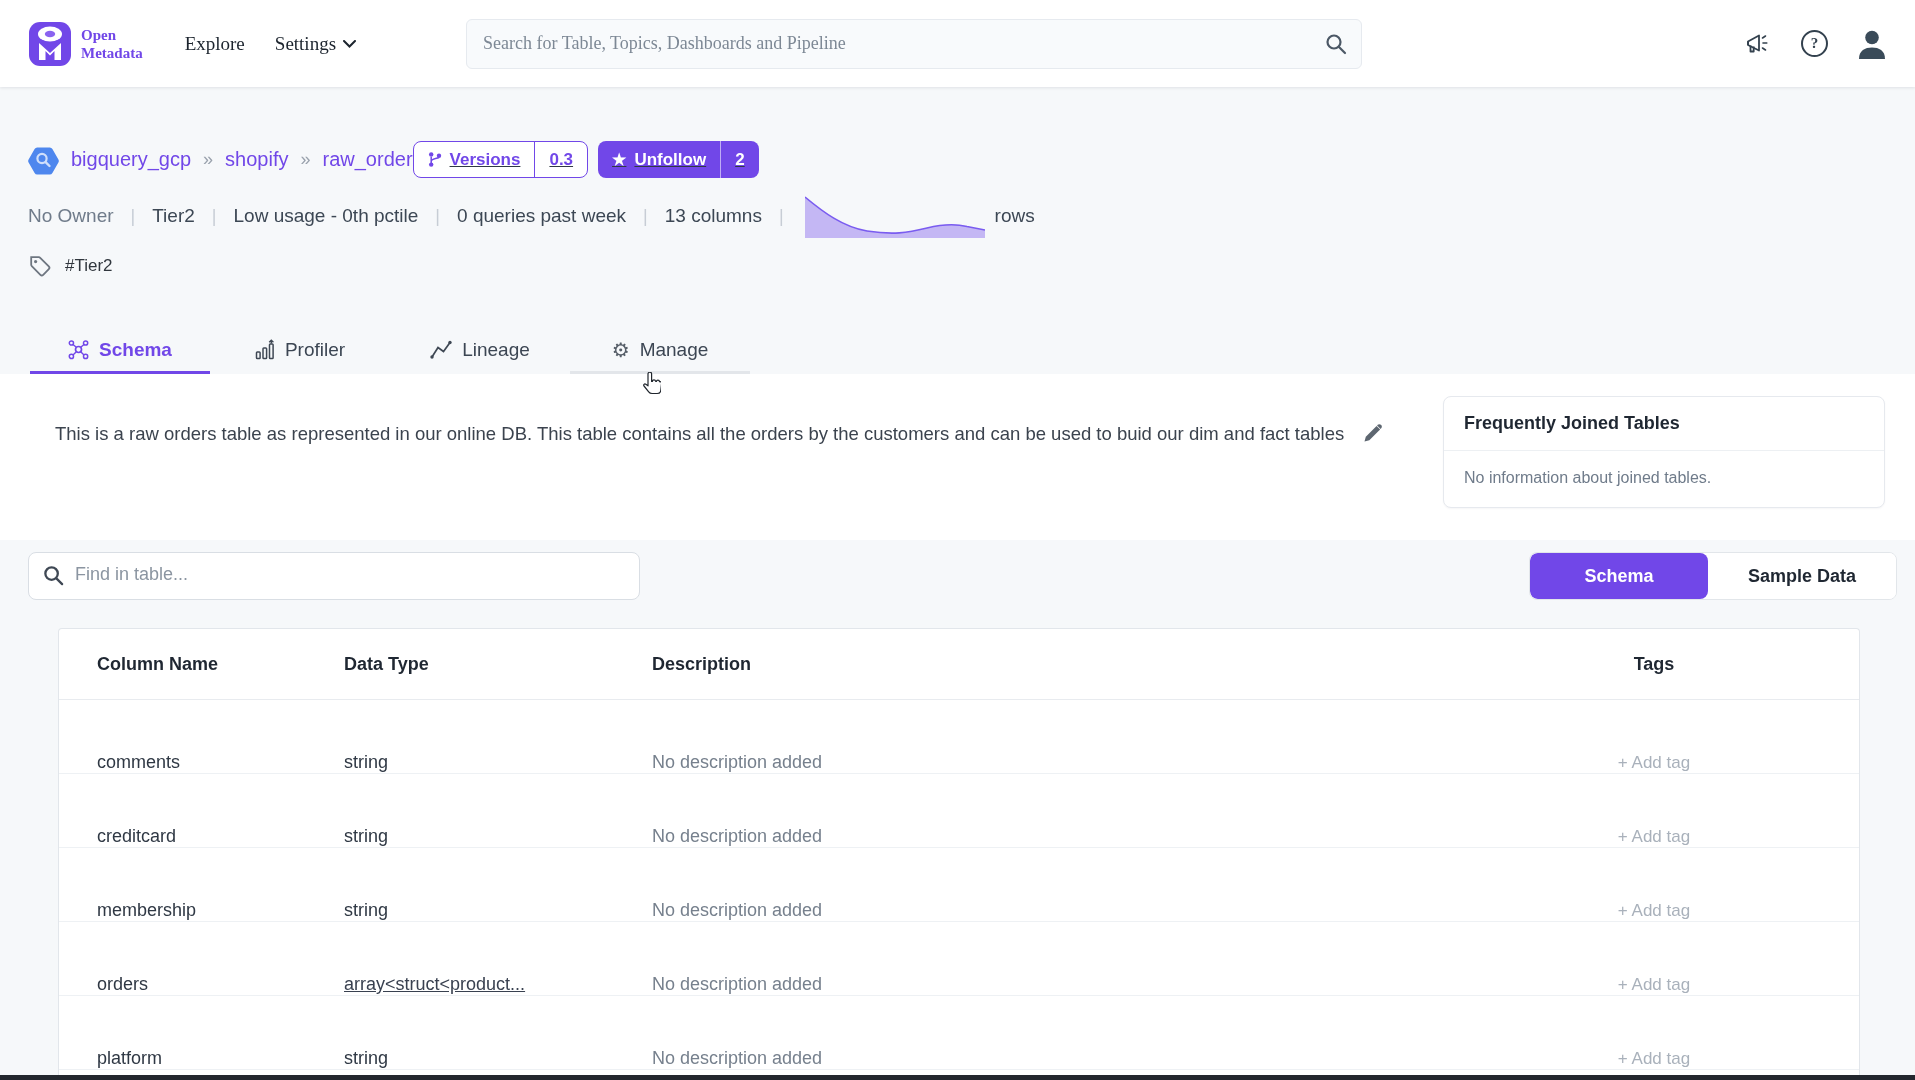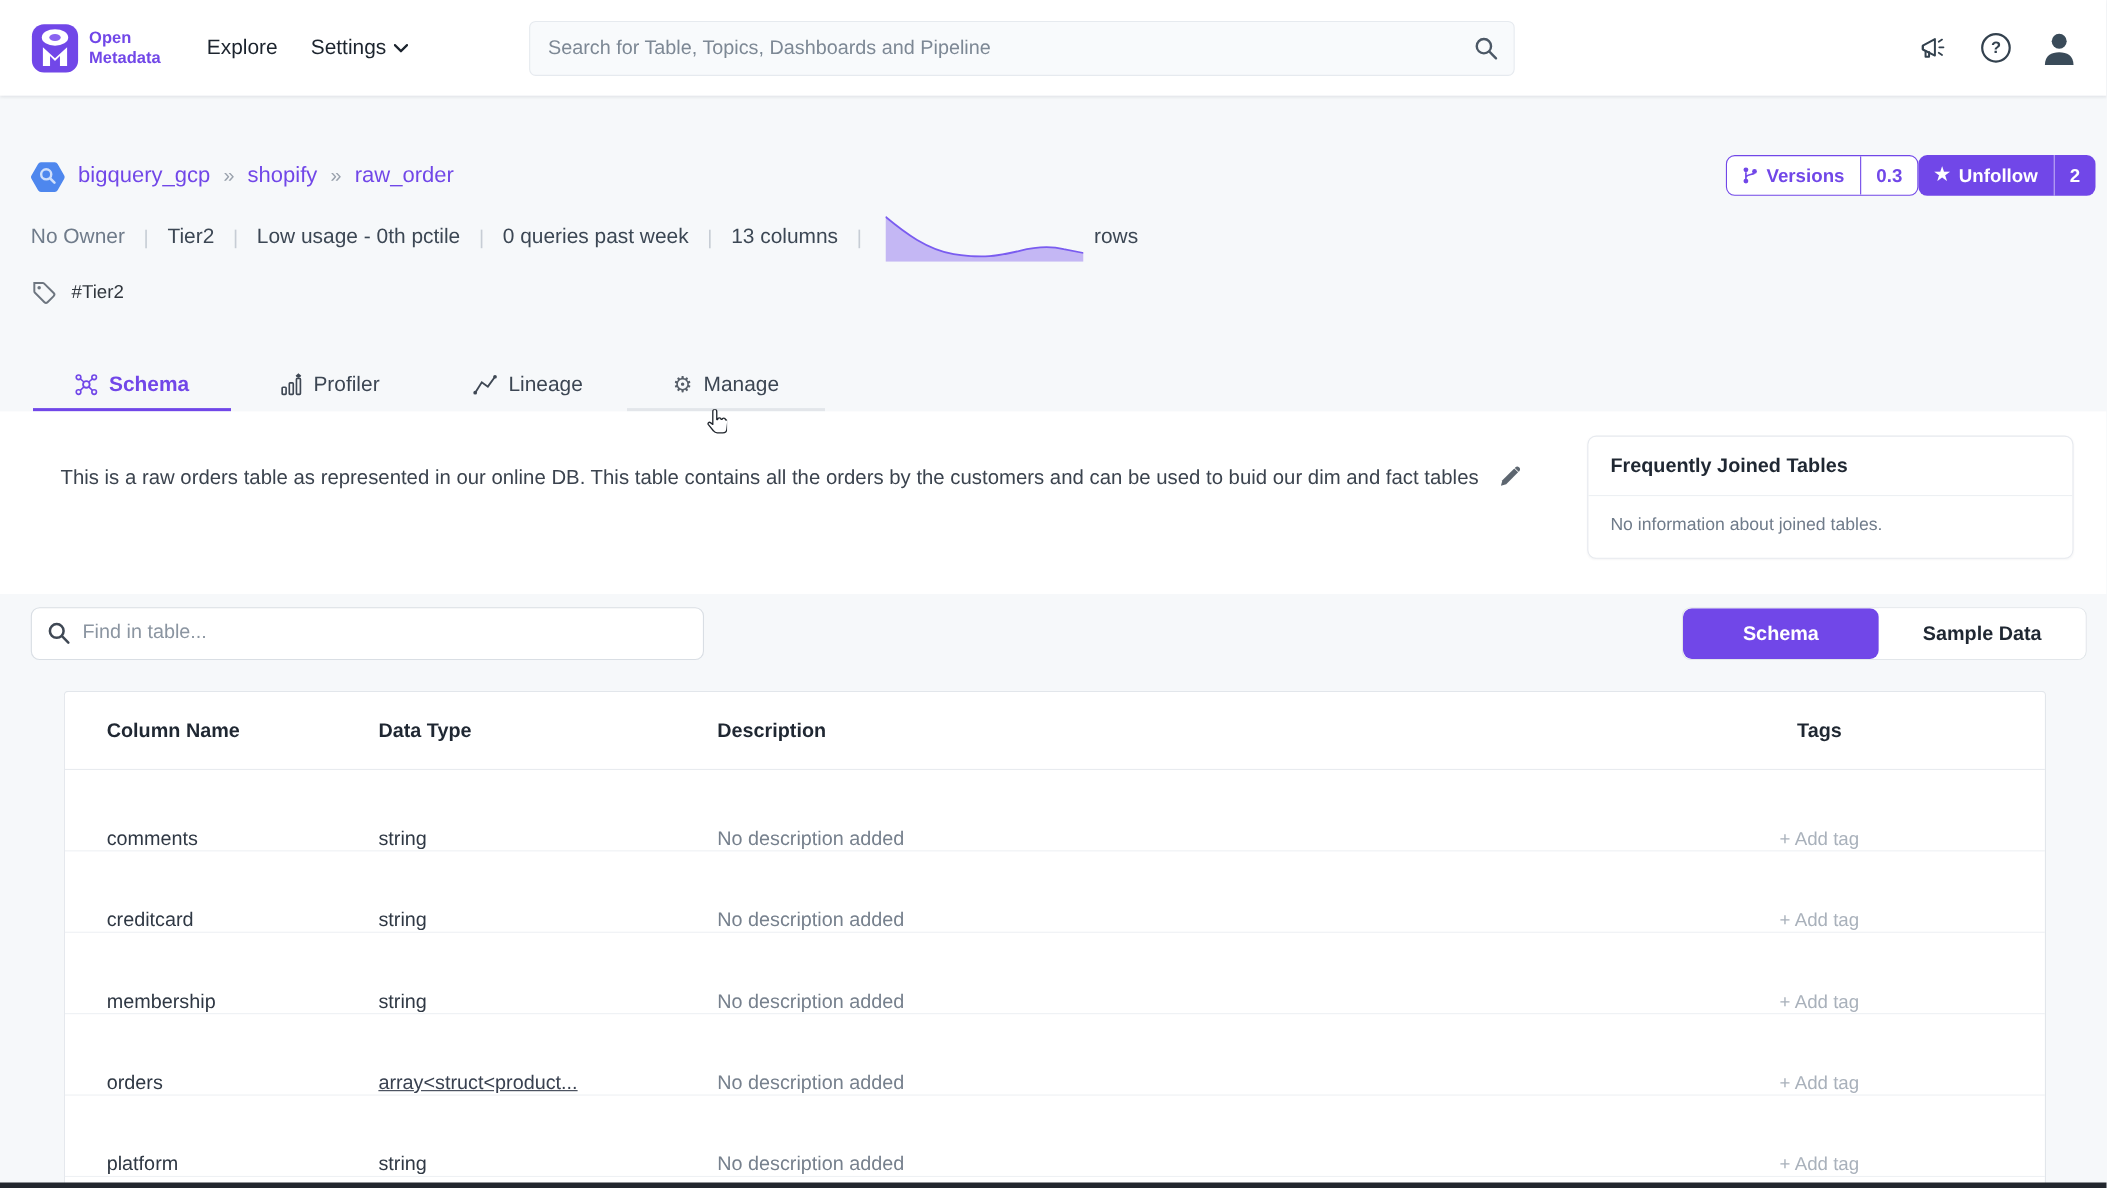--- a/index.html
+++ b/index.html
@@ -1,42 +1,42 @@
 <!DOCTYPE html>
 <html><head>
 <meta charset="utf-8">
 <style>
   * { margin:0; padding:0; box-sizing:border-box; }
   html,body { width:1915px; height:1080px; overflow:hidden; }
   body { font-family:"Liberation Sans", sans-serif; background:#f6f8fa; color:#2f3844; font-size:18px; }
 
   
   .navbar { height:87px; background:#fff; display:flex; align-items:center; padding:0 28px;
-            box-shadow:0 1px 3px rgba(20,30,50,.10); position:relative; z-index:10; }
+            box-shadow:0 1px 3px rgba(20,30,50,.10); position:relative; z-index:10;font-family:Liberation Serif, serif; }
   .logo-wrap { display:flex; align-items:center; gap:9px; }
   .logo-text { font-size:15px; font-weight:bold; color:#7147e8; line-height:1.2; }
   .nav-links { display:flex; align-items:center; margin-left:42px; gap:30px; }
   .nav-link { font-size:19px; color:#1c242e; cursor:pointer; display:flex; align-items:center; gap:7px; }
   .nav-search { position:relative; margin-left:110px; width:896px; }
   .nav-search input { width:100%; height:50px; background:#f8fafc; border:1px solid #e6eaef; border-radius:6px;
                       padding:0 48px 0 16px; font-size:18px; color:#3b434e; font-family:inherit; }
   .nav-search input::placeholder { color:#7d8895; }
   .nav-search .mag { position:absolute; right:14px; top:13px; }
   .nav-icons { margin-left:auto; display:flex; align-items:center; gap:29px; }
   .help-circle { width:27px; height:27px; border:2px solid #33414e; border-radius:50%;
                  display:flex; align-items:center; justify-content:center;
                  font-size:15px; font-weight:bold; color:#33414e; }
 
   
   .page { padding:0 28px; }
-  .crumb-row { margin-top:54px; display:flex; align-items:center; justify-content:space-between; }
+  .crumb-row { margin-top:54px; display:flex; align-items:center; }
   .breadcrumb { display:flex; align-items:center; gap:12px; font-size:20px; }
   .breadcrumb a { color:#7147e8; text-decoration:none; }
   .crumb-sep { color:#9aa2ad; font-size:18px; }
-  .action-buttons { display:flex; align-items:center; margin-right:-18px; }
+  .action-buttons { display:flex; align-items:center; gap:10px; margin-right:-18px;text-decoration:underline; }
   .btn-versions { display:flex; align-items:center; height:37px; background:#fff; border:1px solid #7147e8;
                   border-radius:8px; color:#7147e8; font-size:17px; font-weight:bold; cursor:pointer; overflow:hidden; }
   .btn-versions .seg { padding:0 14px; display:flex; align-items:center; gap:8px; height:100%; }
   .btn-versions .seg.val { border-left:1px solid #7147e8; padding:0 14px; }
   .btn-follow { display:flex; align-items:center; height:37px; background:#7147e8; border:none;
                 border-radius:8px; color:#fff; font-size:17px; font-weight:bold; cursor:pointer; overflow:hidden; }
   .btn-follow .seg { padding:0 14px; display:flex; align-items:center; gap:8px; height:100%; }
   .btn-follow .seg.val { border-left:1px solid rgba(255,255,255,.55); }
   .star { font-size:16px; line-height:1; }
 

